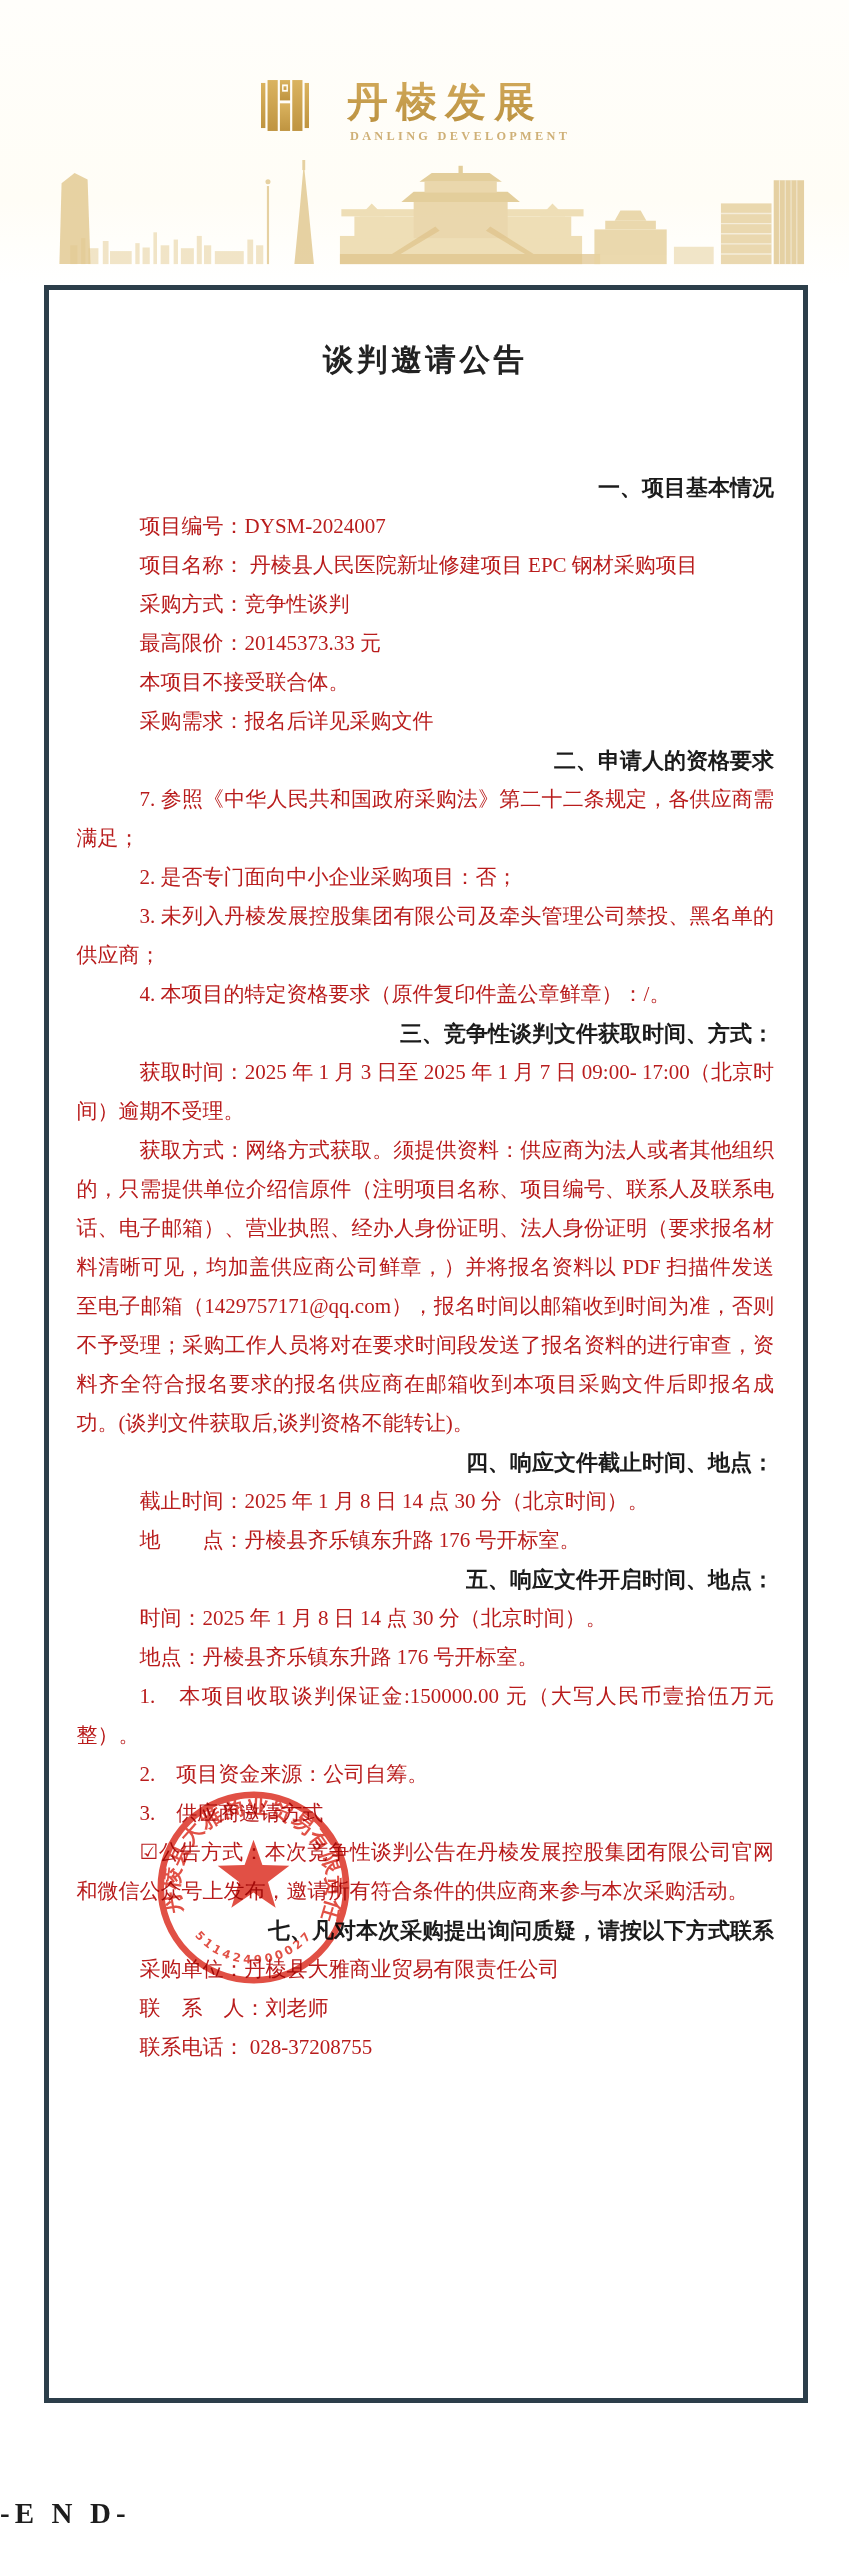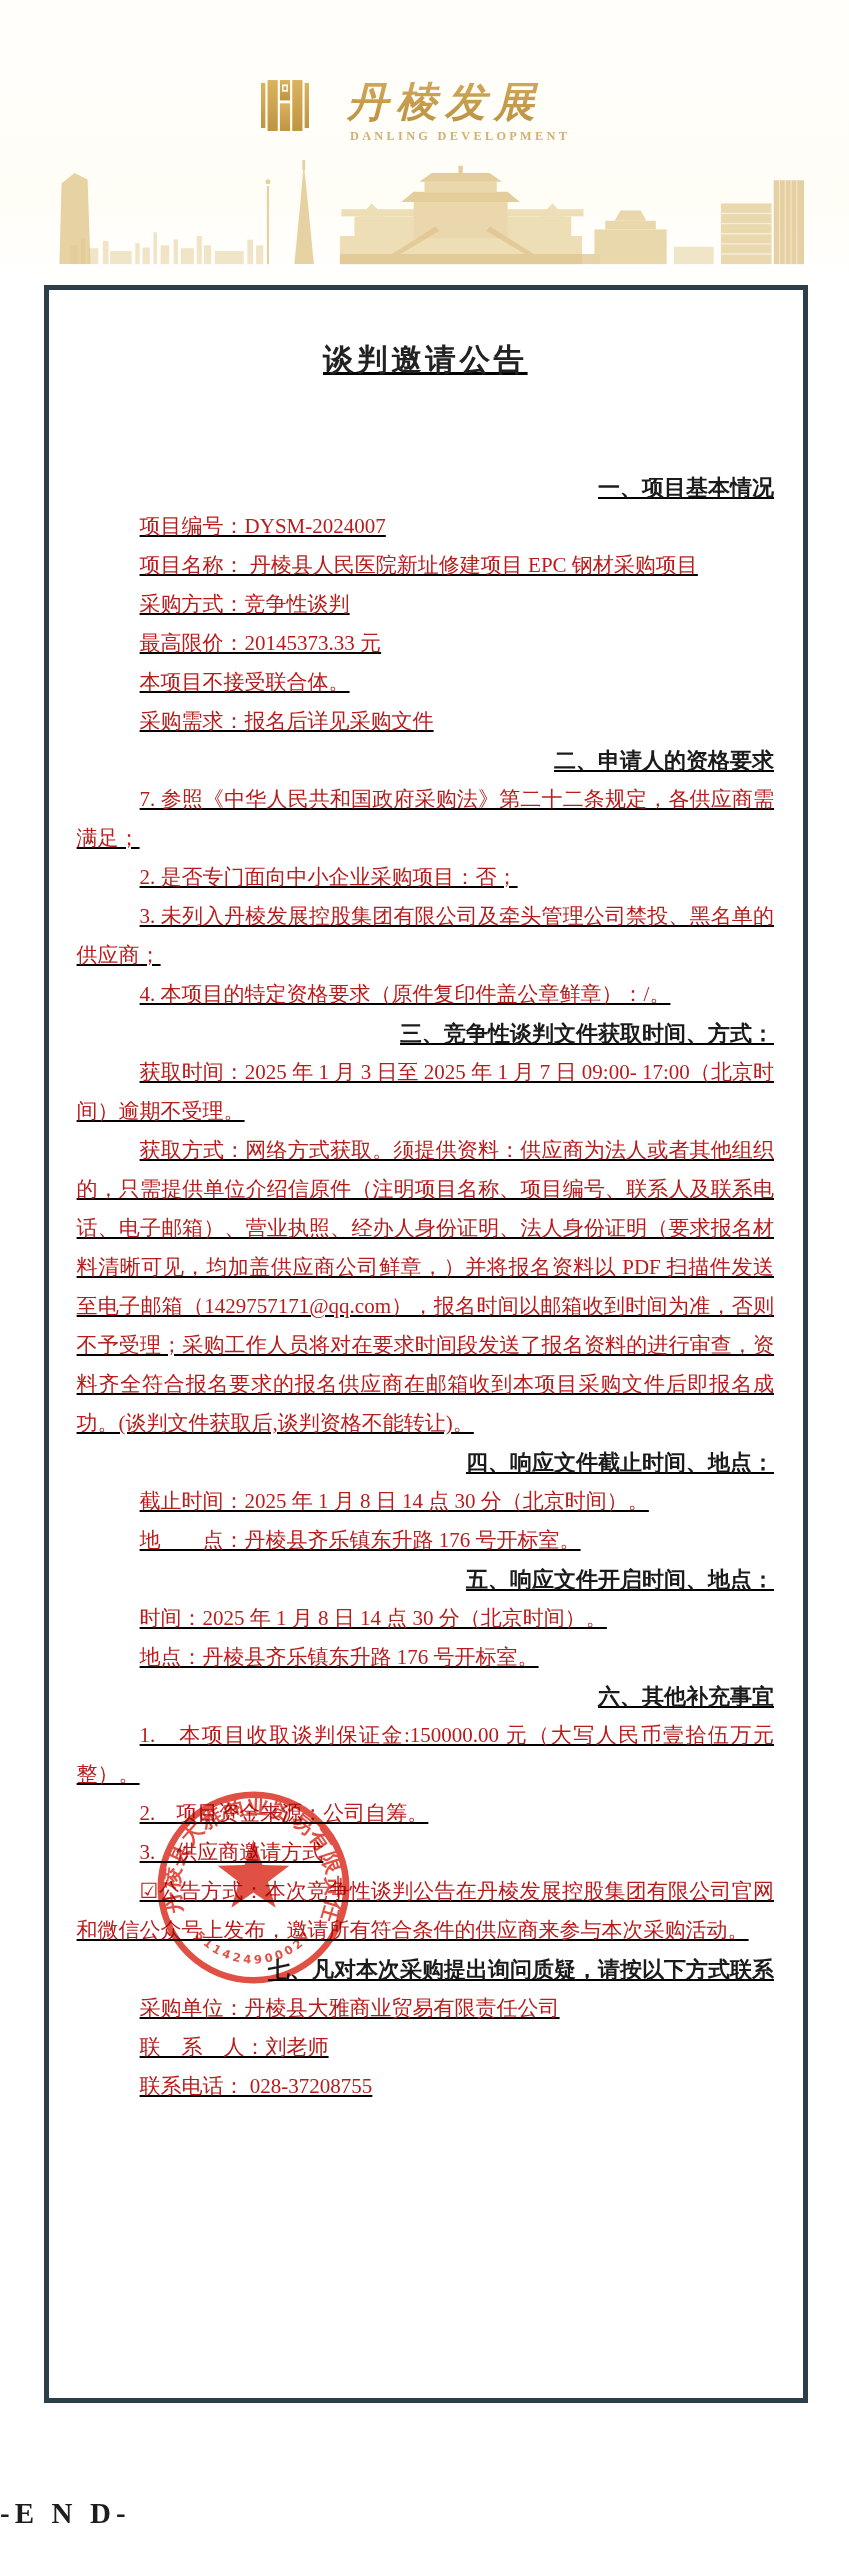--- a/index.html
+++ b/index.html
@@ -8,34 +8,33 @@
     font-family:"Liberation Serif","DejaVu Serif",serif;overflow:hidden;
   }
   
   .header{position:absolute;left:0;top:0;width:849px;height:285px;
     background:linear-gradient(180deg,#fffefb 0%,#fffdf6 70%,#ffffff 100%);}
   .logo-mark{position:absolute;left:261px;top:80px;width:48px;height:51px;}
   .logo-title{
     position:absolute;left:347px;top:75px;width:218px;
     font-size:41px;font-weight:700;letter-spacing:8px;white-space:nowrap;
     background:linear-gradient(180deg,#d3ab5c 0%,#b98f3e 100%);
-    -webkit-background-clip:text;background-clip:text;color:transparent;font-style:italic;
+    -webkit-background-clip:text;background-clip:text;color:transparent;
   }
   .logo-subtitle{
     position:absolute;left:350px;top:129px;width:218px;
     font-size:12.3px;font-weight:700;letter-spacing:3.3px;color:#cfb077;white-space:nowrap;
     font-family:"Liberation Serif","DejaVu Serif",serif;
   }
   .skyline{position:absolute;left:0;top:160px;width:849px;height:107px;}
   
   .doc{
     position:absolute;left:44px;top:285px;width:764px;height:2118px;
     box-sizing:border-box;border:5.1px solid #2c3e4a;background:#ffffff;
     padding:22px 29px 0 27.6px;
-    text-decoration:underline;
   }
   .doc-title{
     font-size:30.5px;font-weight:700;color:#222222;text-align:center;
     letter-spacing:3.6px;line-height:44px;margin:26px 0 86px 0;
   }
   .blk{font-size:21px;line-height:39px;color:#b91c1c;text-align:justify;margin:0;}
   .blk.h{font-weight:700;font-size:22px;color:#1b1b1b;text-align:right;}
   .blk.ind{text-indent:3em;}
   
   .stamp{
@@ -159,21 +158,20 @@
     <p class="blk ind">4. 本项目的特定资格要求（原件复印件盖公章鲜章）：/。</p>
     <p class="blk h">三、竞争性谈判文件获取时间、方式：</p>
     <p class="blk ind">获取时间：2025 年 1 月 3 日至 2025 年 1 月 7 日 09:00- 17:00（北京时间）逾期不受理。</p>
     <p class="blk ind">获取方式：网络方式获取。须提供资料：供应商为法人或者其他组织的，只需提供单位介绍信原件（注明项目名称、项目编号、联系人及联系电话、电子邮箱）、营业执照、经办人身份证明、法人身份证明（要求报名材料清晰可见，均加盖供应商公司鲜章，）并将报名资料以 PDF 扫描件发送至电子邮箱（1429757171@qq.com），报名时间以邮箱收到时间为准，否则不予受理；采购工作人员将对在要求时间段发送了报名资料的进行审查，资料齐全符合报名要求的报名供应商在邮箱收到本项目采购文件后即报名成功。(谈判文件获取后,谈判资格不能转让)。</p>
     <p class="blk h">四、响应文件截止时间、地点：</p>
     <p class="blk ind">截止时间：2025 年 1 月 8 日 14 点 30 分（北京时间）。</p>
     <p class="blk ind">地　　点：丹棱县齐乐镇东升路 176 号开标室。</p>
     <p class="blk h">五、响应文件开启时间、地点：</p>
     <p class="blk ind">时间：2025 年 1 月 8 日 14 点 30 分（北京时间）。</p>
     <p class="blk ind">地点：丹棱县齐乐镇东升路 176 号开标室。</p>
-    <p class="blk h">六、其他补充事宜</p>
     <p class="blk ind">1.　本项目收取谈判保证金:150000.00 元（大写人民币壹拾伍万元整）。</p>
     <p class="blk ind">2.　项目资金来源：公司自筹。</p>
     <p class="blk ind">3.　供应商邀请方式</p>
     <p class="blk ind">☑公告方式：本次竞争性谈判公告在丹棱发展控股集团有限公司官网和微信公众号上发布，邀请所有符合条件的供应商来参与本次采购活动。</p>
     <p class="blk h">七、凡对本次采购提出询问质疑，请按以下方式联系</p>
     <p class="blk ind">采购单位：丹棱县大雅商业贸易有限责任公司</p>
     <p class="blk ind">联　系　人：刘老师</p>
     <p class="blk ind">联系电话：  028-37208755</p>
   </div>
 

